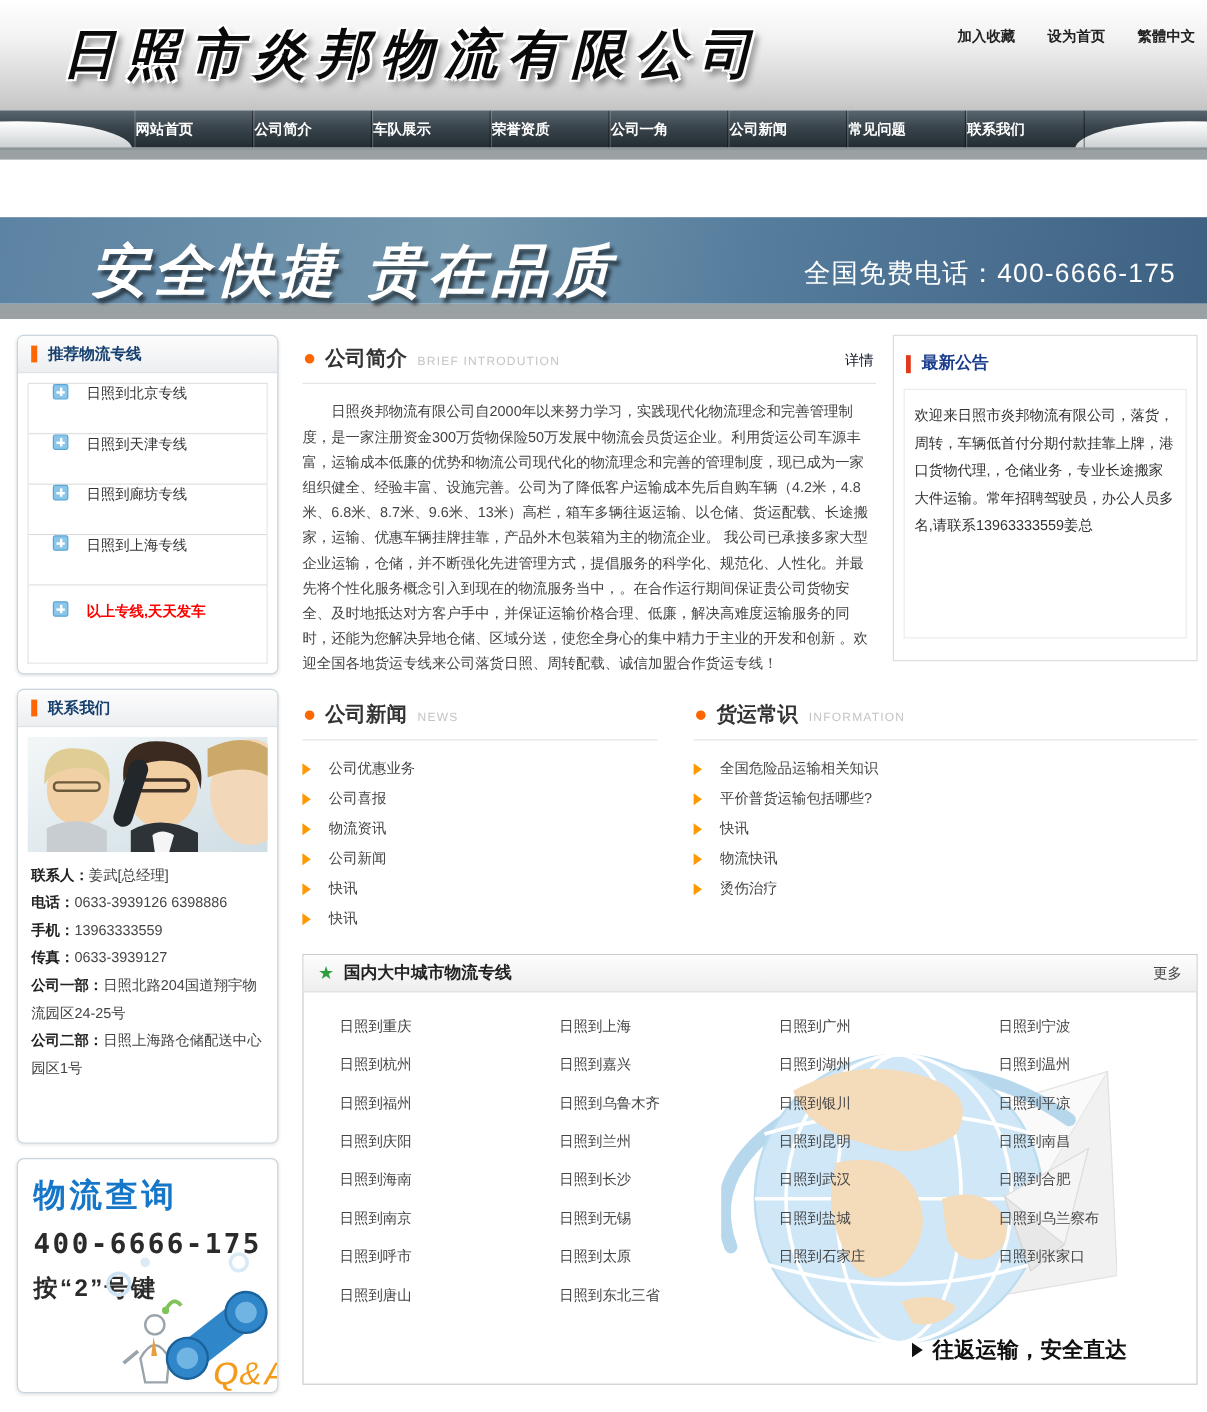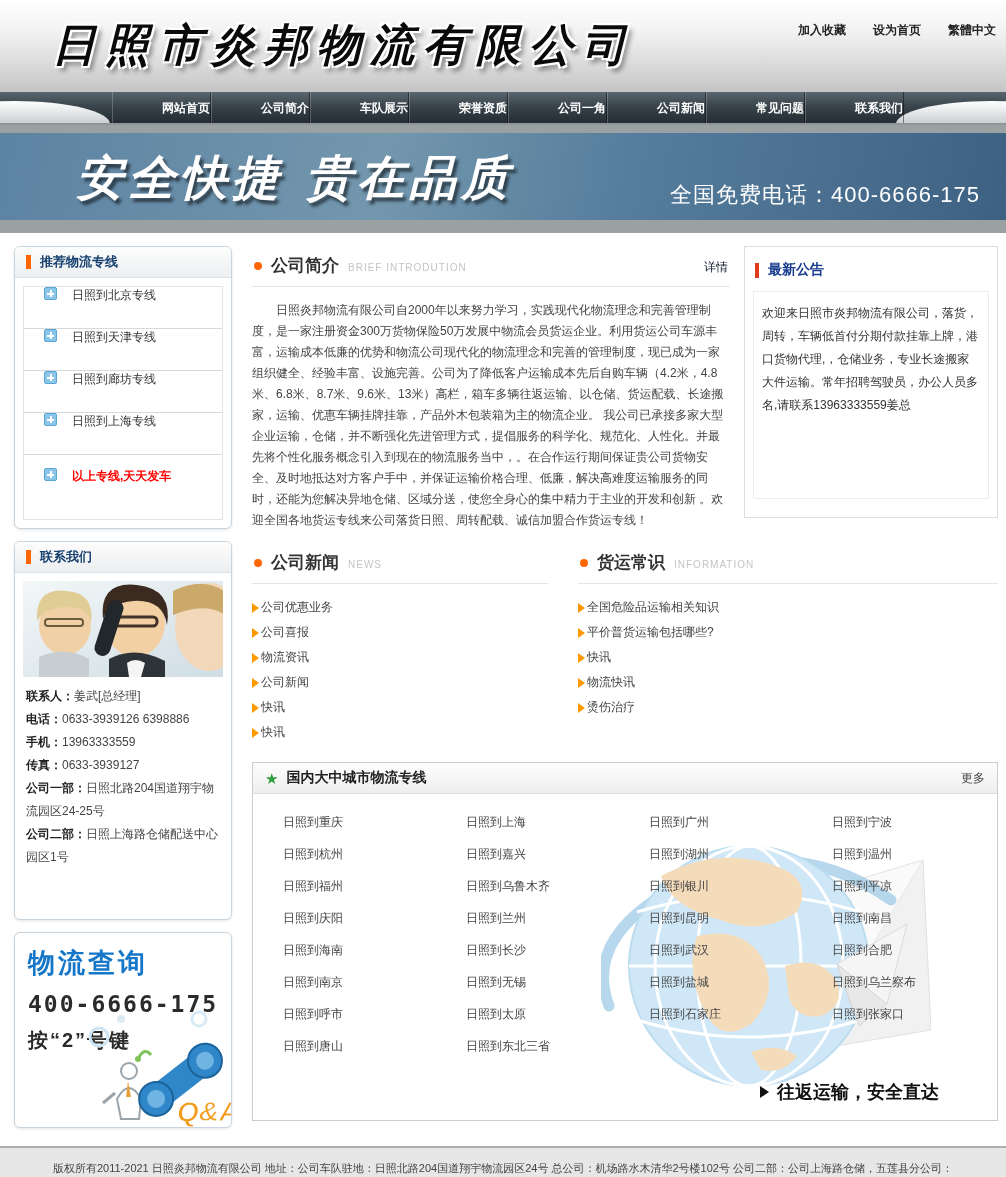--- a/index.html
+++ b/index.html
@@ -18,28 +18,28 @@
 
   
   .nav { position: relative; height: 33px; overflow: hidden;
     background: linear-gradient(#5a666f 0%, #39444c 45%, #232c32 100%);
     border-bottom: 2px solid #8f9699; }
   .nav-swoosh { position: absolute; height: 46px; width: 190px; z-index: 0;
     background: linear-gradient(#ffffff 0%, #cfd3d5 45%, #79858c 100%); border-radius: 50%; }
   .nav-swoosh.left { left: -80px; top: 9px; }
   .nav-swoosh.right { right: -80px; top: 9px; }
   .nav ul { position: relative; z-index: 1; list-style: none; display: flex; height: 33px; padding-left: 112px; }
-  .nav li { width: 99px; text-align: right; line-height: 32px; color: #fff; font-size: 12px; font-weight: bold;
+  .nav li { width: 99px; text-align: left; line-height: 32px; color: #fff; font-size: 12px; font-weight: bold;
     border-left: 1px solid rgba(255,255,255,.22); border-right: 1px solid rgba(0,0,0,.45); cursor: pointer; }
 
   
   .band-top { height: 8px; background: #9aa1a3; }
   .band-bottom { height: 13px; background: #9aa1a3; }
-  .banner { position: relative; height: 87px;
-    background: linear-gradient(100deg, #5d83a3 0%, #7397ad 38%, #567d9d 62%, #3e6182 100%); }
+  .banner { position: relative; height: 72px;
+    background: linear-gradient(100deg, #5d83a3 0%, #7397ad 38%, #567d9d 62%, #3e6182 100%); margin-top: 48px; }
   .banner-slogan { position: absolute; left: 76px; top: 14px;
     font-family: "DejaVu Serif", "Liberation Serif", serif; font-style: italic; font-weight: bold;
     font-size: 47px; letter-spacing: 5px; color: #fff; text-shadow: 3px 4px 3px rgba(0,0,0,.55); }
   .banner-hotline { position: absolute; right: 26px; bottom: 10px; color: #fff; font-size: 22px; letter-spacing: 1px; }
 
   
   .main { display: flex; gap: 10px; padding: 13px 8px 10px 14px; background: #fff; }
   aside { width: 218px; flex: none; display: flex; flex-direction: column; gap: 12px; }
   .content { flex: 1; min-width: 0; padding: 0 0 0 10px; }
 
@@ -91,21 +91,21 @@
   .notice-head { display: flex; align-items: center; gap: 9px; padding: 6px 2px 12px; }
   .red-bar-icon { width: 4px; height: 15px; background: #e0391c; }
   .notice-title { font-size: 14px; font-weight: bold; color: #1a3c8f; }
   .notice-body { border: 1px solid #ececec; height: 208px; padding: 10px 8px; font-size: 12px; color: #333; line-height: 23px; }
 
   
   .news-row { display: flex; gap: 30px; margin-top: 12px; }
   .news-col-left { width: 296px; flex: none; }
   .news-col-right { flex: 1; min-width: 0; }
   .news-list { list-style: none; margin: 11px 0 4px; }
-  .news-list li { display: flex; align-items: center; gap: 2px; height: 25px; font-size: 12px; color: #444; cursor: pointer; }
+  .news-list li { display: flex; align-items: center; gap: 15px; height: 25px; font-size: 12px; color: #444; cursor: pointer; }
   .tri-icon { width: 0; height: 0; flex: none;
     border-left: 7px solid #ff9900; border-top: 5px solid transparent; border-bottom: 5px solid transparent; }
 
   
   .city-box { margin-top: 13px; border: 1px solid #ccc; background: #fff; }
   .city-head { height: 31px; display: flex; align-items: center; gap: 8px; padding: 0 12px;
     background: linear-gradient(#fdfdfd, #eeeeef); border-bottom: 1px solid #ddd; }
   .star-icon { color: #2e9e3e; font-size: 15px; line-height: 1; }
   .city-title { font-size: 14px; font-weight: bold; color: #222; }
   .city-more { margin-left: auto; font-size: 12px; color: #444; text-decoration: none; cursor: pointer; }

